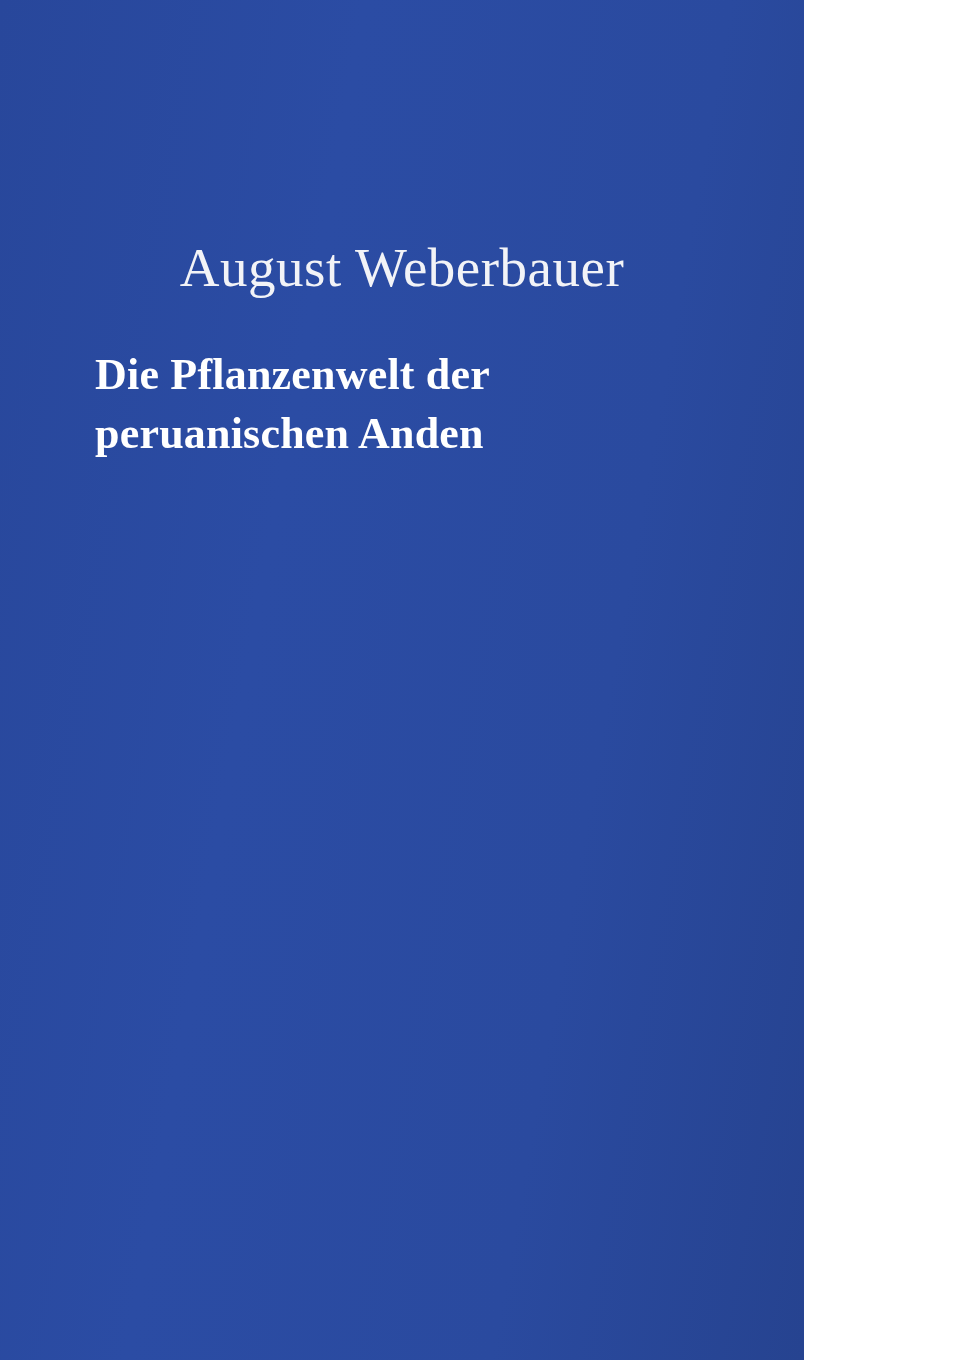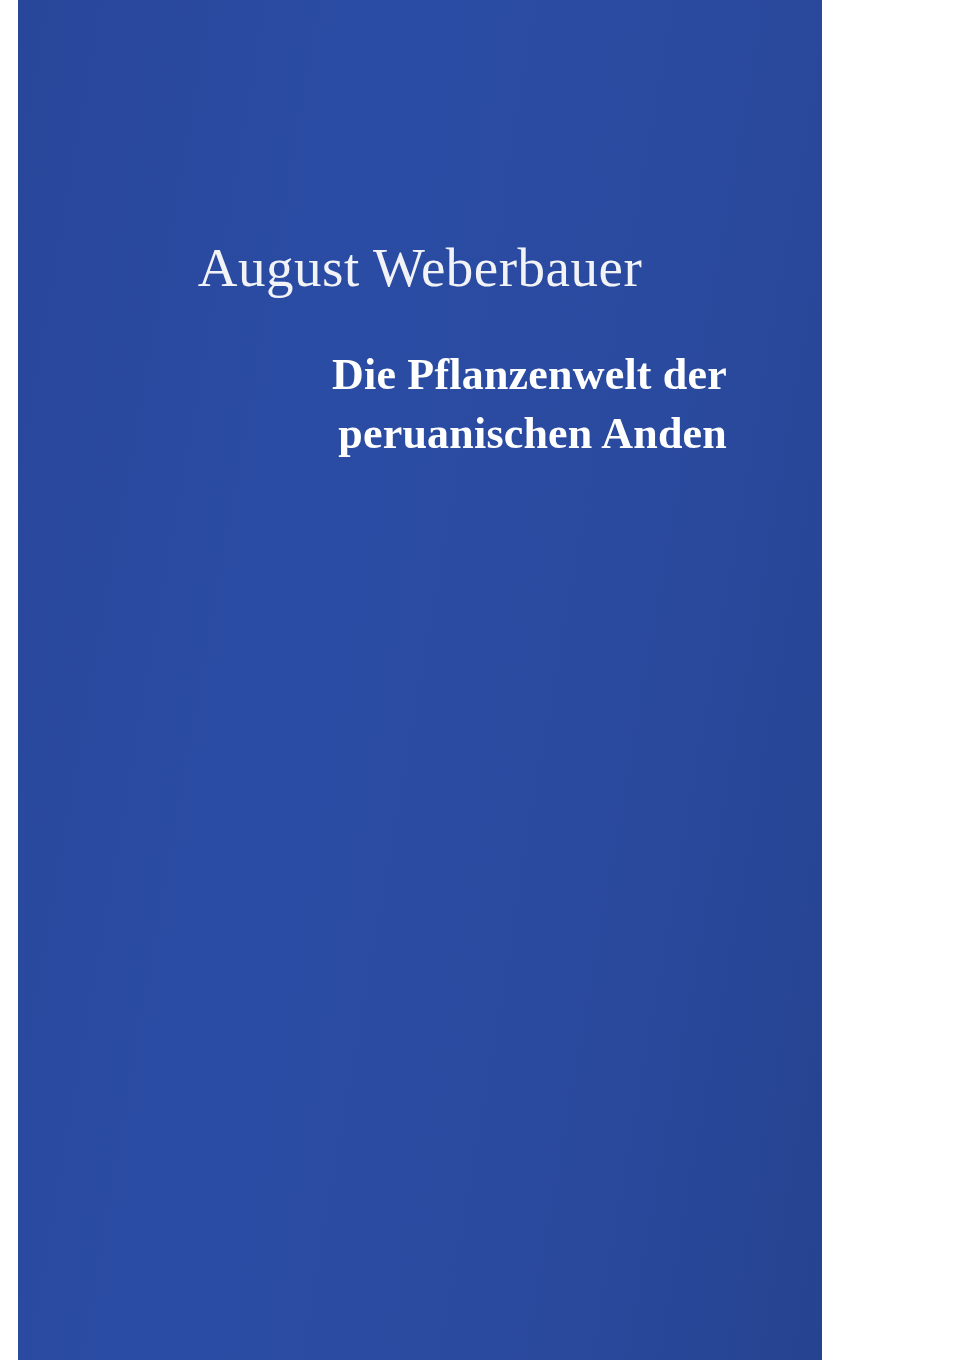--- a/index.html
+++ b/index.html
@@ -12,21 +12,20 @@
     background: #ffffff;
     font-family: "Liberation Serif", serif;
   }
   .cover {
     position: relative;
     width: 804px;
     height: 1360px;
     background: #bef264;
     overflow: hidden;
     box-sizing: border-box;
-    margin-left: 18px;
   }
   .cover-inner {
     position: absolute;
     left: 0;
     top: 0;
     right: 0;
     bottom: 0;
     background: linear-gradient(100deg, #28479b 0%, #2b4ca4 35%, #2a4a9f 70%, #264390 100%);
   }
   .author {
@@ -39,21 +38,21 @@
     font-size: 55px;
     font-weight: 400;
     letter-spacing: 0.5px;
     line-height: 1.1;
   }
   .title {
     position: absolute;
     left: 95px;
     right: 95px;
     top: 345px;
-    text-align: right;
+    text-align: left;
     color: #ffffff;
     font-size: 44px;
     font-weight: 700;
     line-height: 1.35;
     letter-spacing: 0.2px;
   }
   .logo {
     position: absolute;
     right: 55px;
     bottom: 148px;

